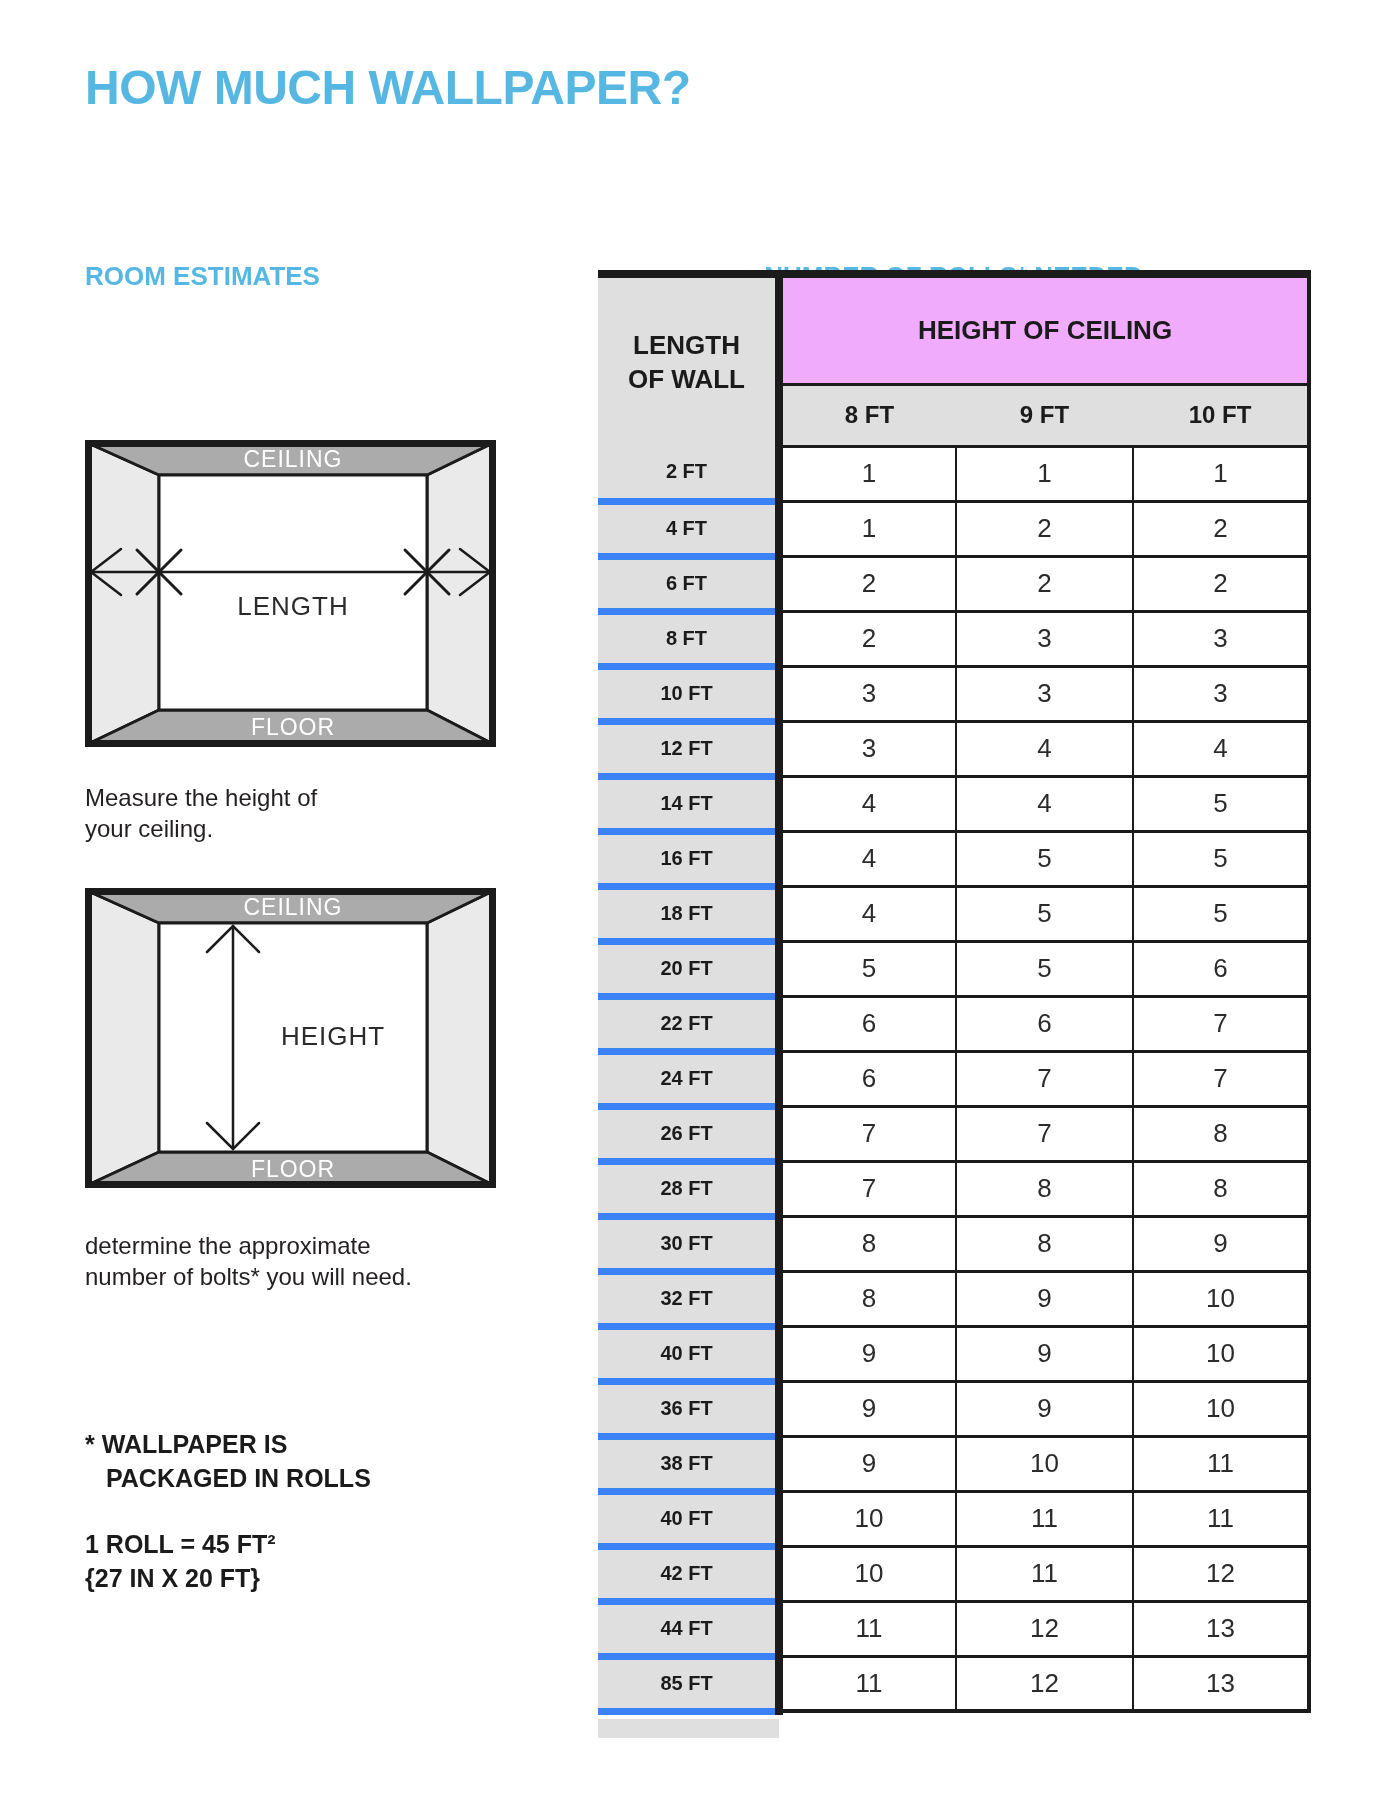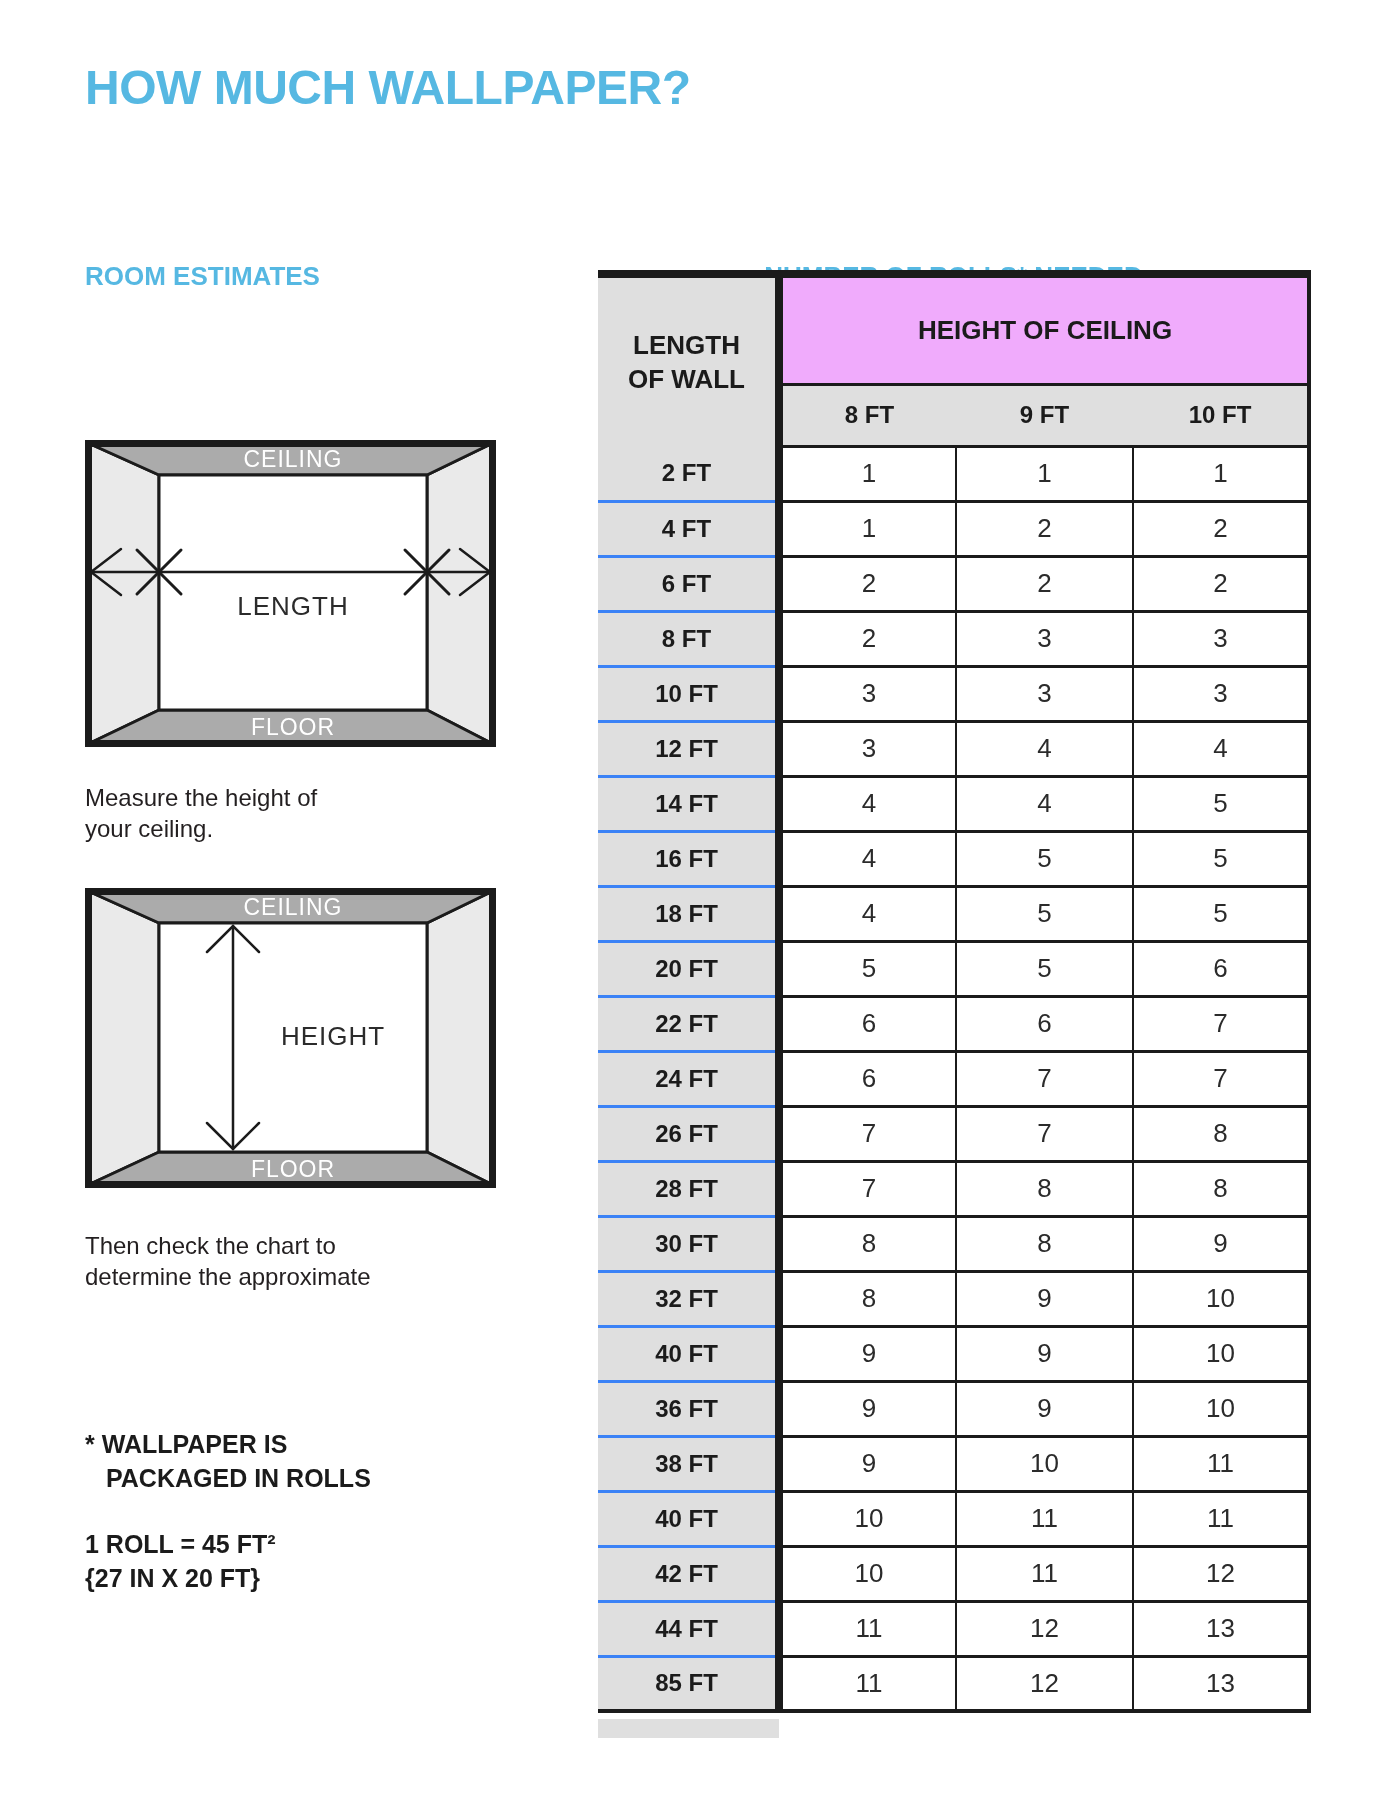--- a/index.html
+++ b/index.html
@@ -63,22 +63,22 @@
   }
   th.grouphead{
     background:#f0abfc; border-bottom:3px solid #1b1b1b;
     font-size:26px; font-weight:bold; text-align:center; vertical-align:middle;
   }
   th.colhead{
     background:#dfdfdf; border-bottom:3px solid #1b1b1b;
     font-size:24px; font-weight:bold; text-align:center; vertical-align:middle;
   }
   table.rolls tbody th{
-    background:#dfdfdf; border-right:8px solid #1b1b1b; border-bottom:3px solid #3b82f6;
-    font-size:24px; font-weight:bold; vertical-align:middle;
+    background:#dfdfdf; border-right:8px solid #1b1b1b; border-bottom:7px solid #3b82f6;
+    font-size:20px; font-weight:bold; vertical-align:middle;
   }
   table.rolls tbody td{
     background:#ffffff; border-bottom:3px solid #1b1b1b;
     font-size:26px; font-weight:normal; color:#2b2b2b;
     text-align:center; vertical-align:middle;
   }
   table.rolls tbody td + td{border-left:2px solid #1b1b1b;}
   .table-tail{
     position:absolute; left:598px; top:1719px; width:181px; height:19px;
     background:#dfdfdf;
@@ -138,22 +138,22 @@
       <line x1="148" y1="38" x2="148" y2="261"></line>
       <polyline points="122,64 148,38 174,64"></polyline>
       <polyline points="122,235 148,261 174,235"></polyline>
     </g>
     <text x="208" y="27" fill="#ffffff" font-size="23" letter-spacing="1" text-anchor="middle">CEILING</text>
     <text x="208" y="289" fill="#ffffff" font-size="23" letter-spacing="1" text-anchor="middle">FLOOR</text>
     <text x="248" y="157" fill="#2b2b2b" font-size="26" letter-spacing="1" text-anchor="middle">HEIGHT</text>
   </svg>
 
   <div class="para para-3">
-    <div>Then check the chart to</div>
     <div>determine the approximate</div>
+    <div>number of bolts* you will need.</div>
   </div>
 
   <div class="footnote">
     <div>* WALLPAPER IS</div>
     <div class="indent">PACKAGED IN ROLLS</div>
   </div>
 
   <div class="roll-spec">
     <div>1 ROLL = 45 FT²</div>
     <div>{27 IN X 20 FT}</div>

